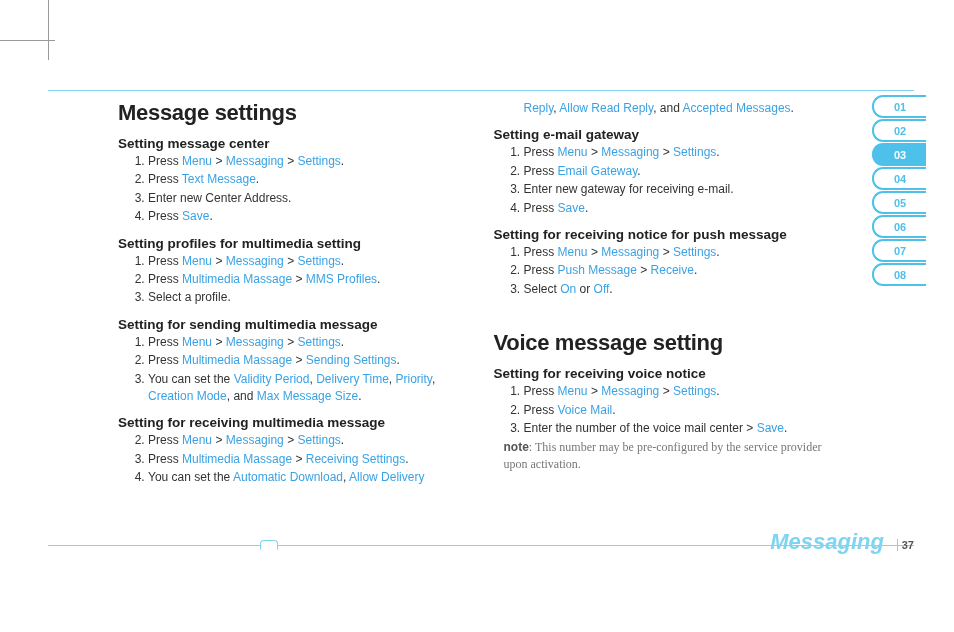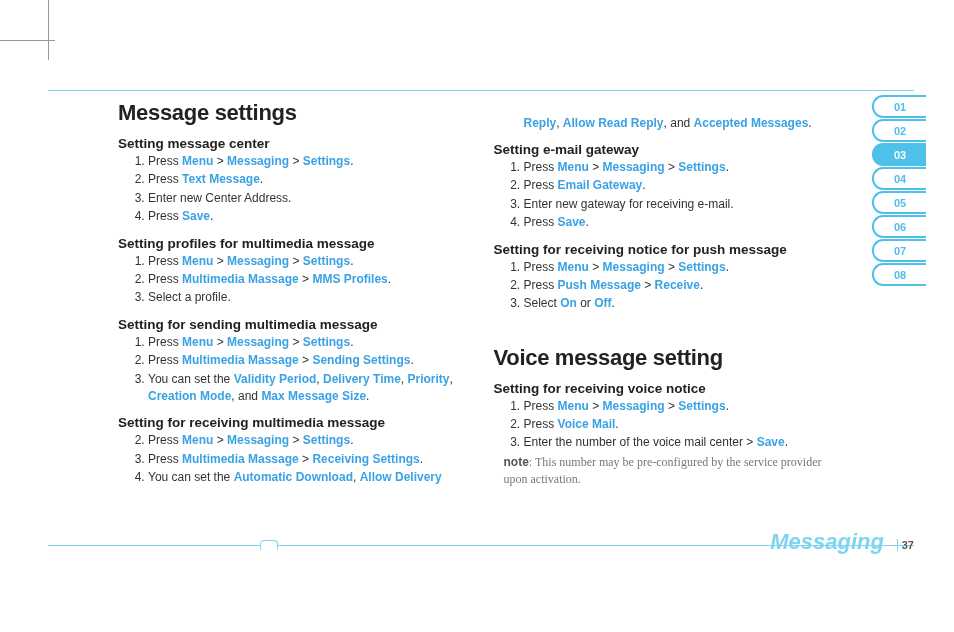--- a/index.html
+++ b/index.html
@@ -1,26 +1,26 @@
 <!DOCTYPE html>
 <html><head>
 <meta charset="utf-8">
 <style>
   * { box-sizing: border-box; margin: 0; padding: 0; }
   body { width: 954px; height: 632px; font-family: Arial, Helvetica, sans-serif; color: #222; background: #fff; position: relative; overflow: hidden; }
   .crop-v { position: absolute; left: 48px; top: 0; width: 0; border-left: 1px solid #999; height: 60px; }
   .crop-h { position: absolute; left: 0; top: 40px; width: 55px; height: 0; border-top: 1px solid #999; }
   .rule-top { position: absolute; left: 48px; right: 40px; top: 90px; height: 0; border-top: 1px solid #7fd4f0; }
-  .content { position: absolute; left: 118px; top: 100px; width: 720px; display: flex; gap: 31px; align-items: flex-end; }
+  .content { position: absolute; left: 118px; top: 100px; width: 720px; display: flex; gap: 31px; }
   .col { width: 346px; }
   h1 { font-size: 22px; font-weight: 700; margin-bottom: 6px; color: #222; font-family: Arial, sans-serif; letter-spacing: -0.3px; }
   h2 { font-size: 13.5px; font-weight: 700; margin-top: 10px; margin-bottom: 2px; color: #222; }
   ol { margin-left: 30px; font-size: 12px; line-height: 1.45; color: #333; font-family: 'Arial Narrow', Arial, sans-serif; font-stretch: condensed; }
   li { margin-bottom: 1px; }
-  .slug { color: #3aa2e4; font-weight: 700; }
+  .slug { color: #3aa2e4; font-weight: 400; }
   .gt { color: #333; }
   .note-line { font-size: 12px; color: #777; font-family: Georgia, serif; margin-left: 10px; margin-top: 2px; line-height: 1.4; }
   .note-lbl { color: #555; font-weight: 700; font-family: Arial, sans-serif; font-size: 12px; }
   .h1-voice { margin-top: 32px; }
   .cont-line { font-size: 12px; color: #333; margin-left: 30px; line-height: 1.45; font-family: 'Arial Narrow', Arial, sans-serif; font-stretch: condensed; }
   .chapter-rule { position: absolute; left: 48px; right: 40px; top: 545px; height: 0; border-top: 1px solid #7fd4f0; }
   .chapter-bump { position: absolute; top: 540px; left: 260px; width: 18px; height: 10px; border: 1px solid #7fd4f0; border-bottom: 1px solid #fff; border-radius: 4px 4px 0 0; background:#fff; }
   .chapter-name { position: absolute; right: 70px; top: 529px; font-size: 22px; font-weight: 700; font-style: italic; color: #7fd4f0; }
   .page-no { position: absolute; right: 40px; top: 539px; font-size: 11px; font-weight: 700; color: #555; border-left: 1px solid #7fd4f0; padding-left: 4px; }
   .tabs { position: absolute; right: 28px; top: 95px; width: 54px; }
@@ -39,21 +39,21 @@
     <h1>Message settings</h1>
 
     <h2>Setting message center</h2>
     <ol>
       <li><span>Press </span><span class="slug">Menu</span> <span class="gt">&gt;</span> <span class="slug">Messaging</span> <span class="gt">&gt;</span> <span class="slug">Settings</span>.</li>
       <li><span>Press </span><span class="slug">Text Message</span>.</li>
       <li>Enter new Center Address.</li>
       <li><span>Press </span><span class="slug">Save</span>.</li>
     </ol>
 
-    <h2>Setting profiles for multimedia message</h2>
+    <h2>Setting profiles for multimedia setting</h2>
     <ol>
       <li><span>Press </span><span class="slug">Menu</span> <span class="gt">&gt;</span> <span class="slug">Messaging</span> <span class="gt">&gt;</span> <span class="slug">Settings</span>.</li>
       <li><span>Press </span><span class="slug">Multimedia Massage</span> <span class="gt">&gt;</span> <span class="slug">MMS Profiles</span>.</li>
       <li>Select a profile.</li>
     </ol>
 
     <h2>Setting for sending multimedia message</h2>
     <ol>
       <li><span>Press </span><span class="slug">Menu</span> <span class="gt">&gt;</span> <span class="slug">Messaging</span> <span class="gt">&gt;</span> <span class="slug">Settings</span>.</li>
       <li><span>Press </span><span class="slug">Multimedia Massage</span> <span class="gt">&gt;</span> <span class="slug">Sending Settings</span>.</li>

